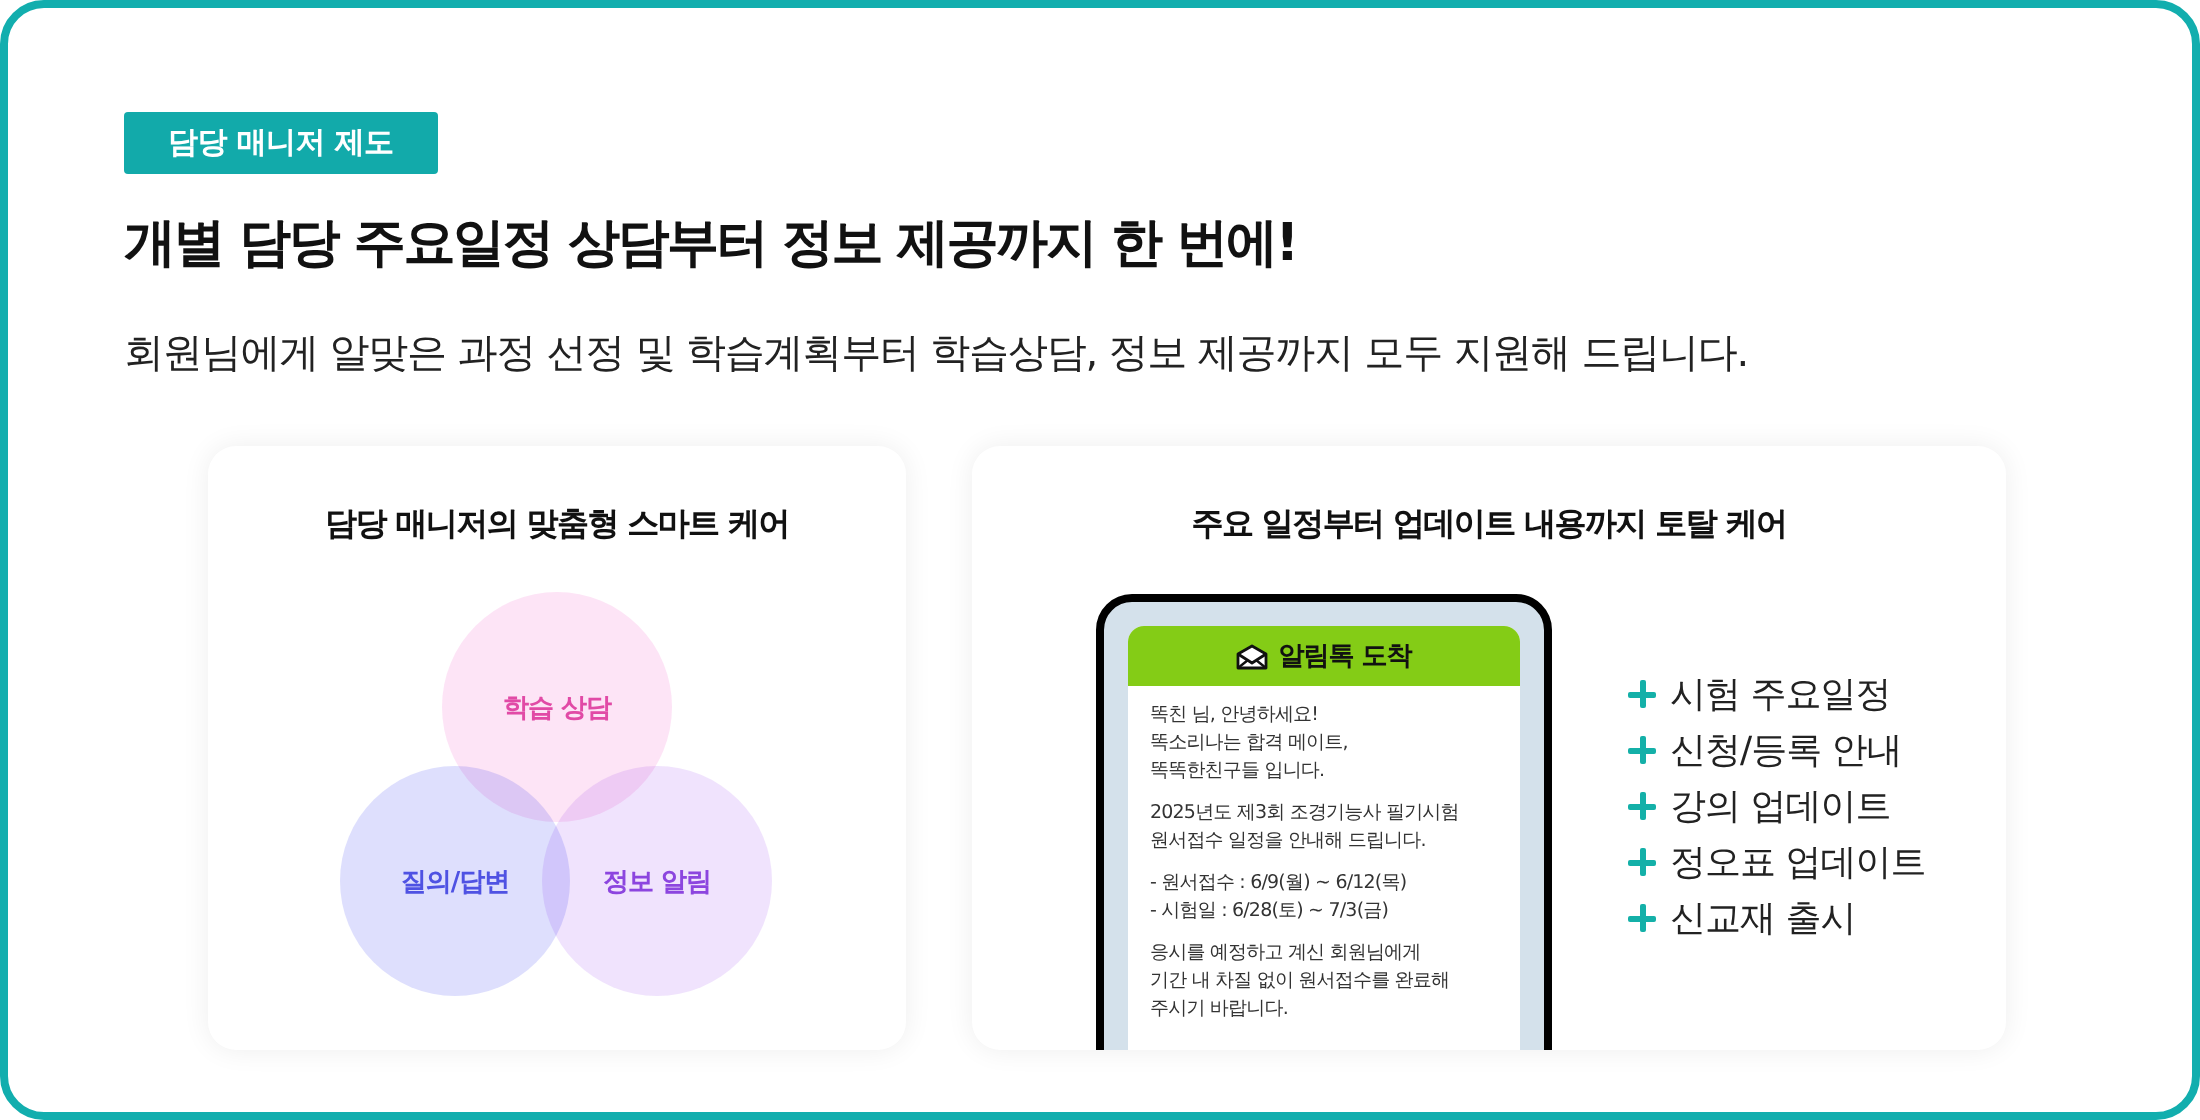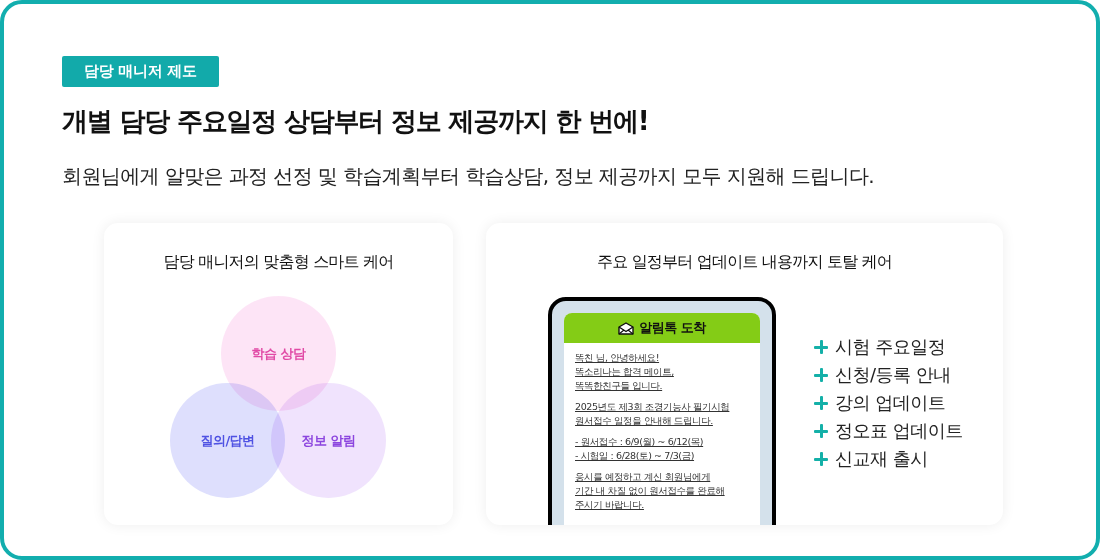--- a/index.html
+++ b/index.html
@@ -25,21 +25,21 @@
   }
 
   .card {
     position: absolute; top: 219px; height: 302px; background: #fff; border-radius: 14px;
     box-shadow: 0 0 14px rgba(0,0,0,0.07); overflow: hidden;
   }
   .card-left { left: 100px; width: 349px; }
   .card-right { left: 482px; width: 517px; }
   .card-title {
     position: absolute; top: 29px; left: 0; right: 0; text-align: center;
-    font-size: 16px; font-weight: normal; letter-spacing: -0.8px; color: #111;
+    font-size: 16px; font-weight: bold; letter-spacing: -0.8px; color: #111;
   }
 
   .venn-circle {
     position: absolute; width: 115px; height: 115px; border-radius: 50%;
     display: flex; align-items: center; justify-content: center;
     font-size: 13px; font-weight: bold; letter-spacing: -0.5px;
   }
   .c-top { left: 117px; top: 73px; background: rgba(252, 206, 238, 0.55); color: #e14aa6; }
   .c-left { left: 66px; top: 160px; background: rgba(190, 192, 252, 0.50); color: #4f52e3; mix-blend-mode: multiply; }
   .c-right { left: 167px; top: 160px; background: rgba(226, 200, 252, 0.50); color: #8c45df; mix-blend-mode: multiply; }
@@ -51,21 +51,21 @@
   .phone-screen {
     position: absolute; left: 12px; top: 12px; right: 12px; bottom: 0;
     background: #fff; border-radius: 8px 8px 0 0; overflow: hidden;
   }
   .phone-header {
     height: 30px; background: #84cc16; display: flex; align-items: center; justify-content: center;
     gap: 5px; font-size: 13px; font-weight: bold; letter-spacing: -0.5px; color: #111;
   }
   .envelope-icon { width: 16px; height: 12px; display: inline-block; }
   .phone-body { padding: 8px 11px 0 11px; font-size: 9.5px; line-height: 14px; color: #333; letter-spacing: -0.4px; }
-  .phone-body p { margin-bottom: 7px; white-space: nowrap; text-decoration: underline; }
+  .phone-body p { margin-bottom: 7px; white-space: nowrap; }
 
   .feature-list { position: absolute; left: 327px; top: 110px; list-style: none; }
   .feature-item { display: flex; align-items: center; height: 28px; font-size: 18px; color: #222; letter-spacing: -0.5px; }
   .plus-icon { width: 16px; height: 16px; position: relative; margin-right: 6px; display: inline-block; }
   .plus-icon::before, .plus-icon::after { content: ""; position: absolute; background: #14b0a8; border-radius: 1px; }
   .plus-icon::before { left: 7px; top: 1px; width: 2.5px; height: 14px; }
   .plus-icon::after { left: 1px; top: 7px; width: 14px; height: 2.5px; }
 </style>
 </head>
 <body>

